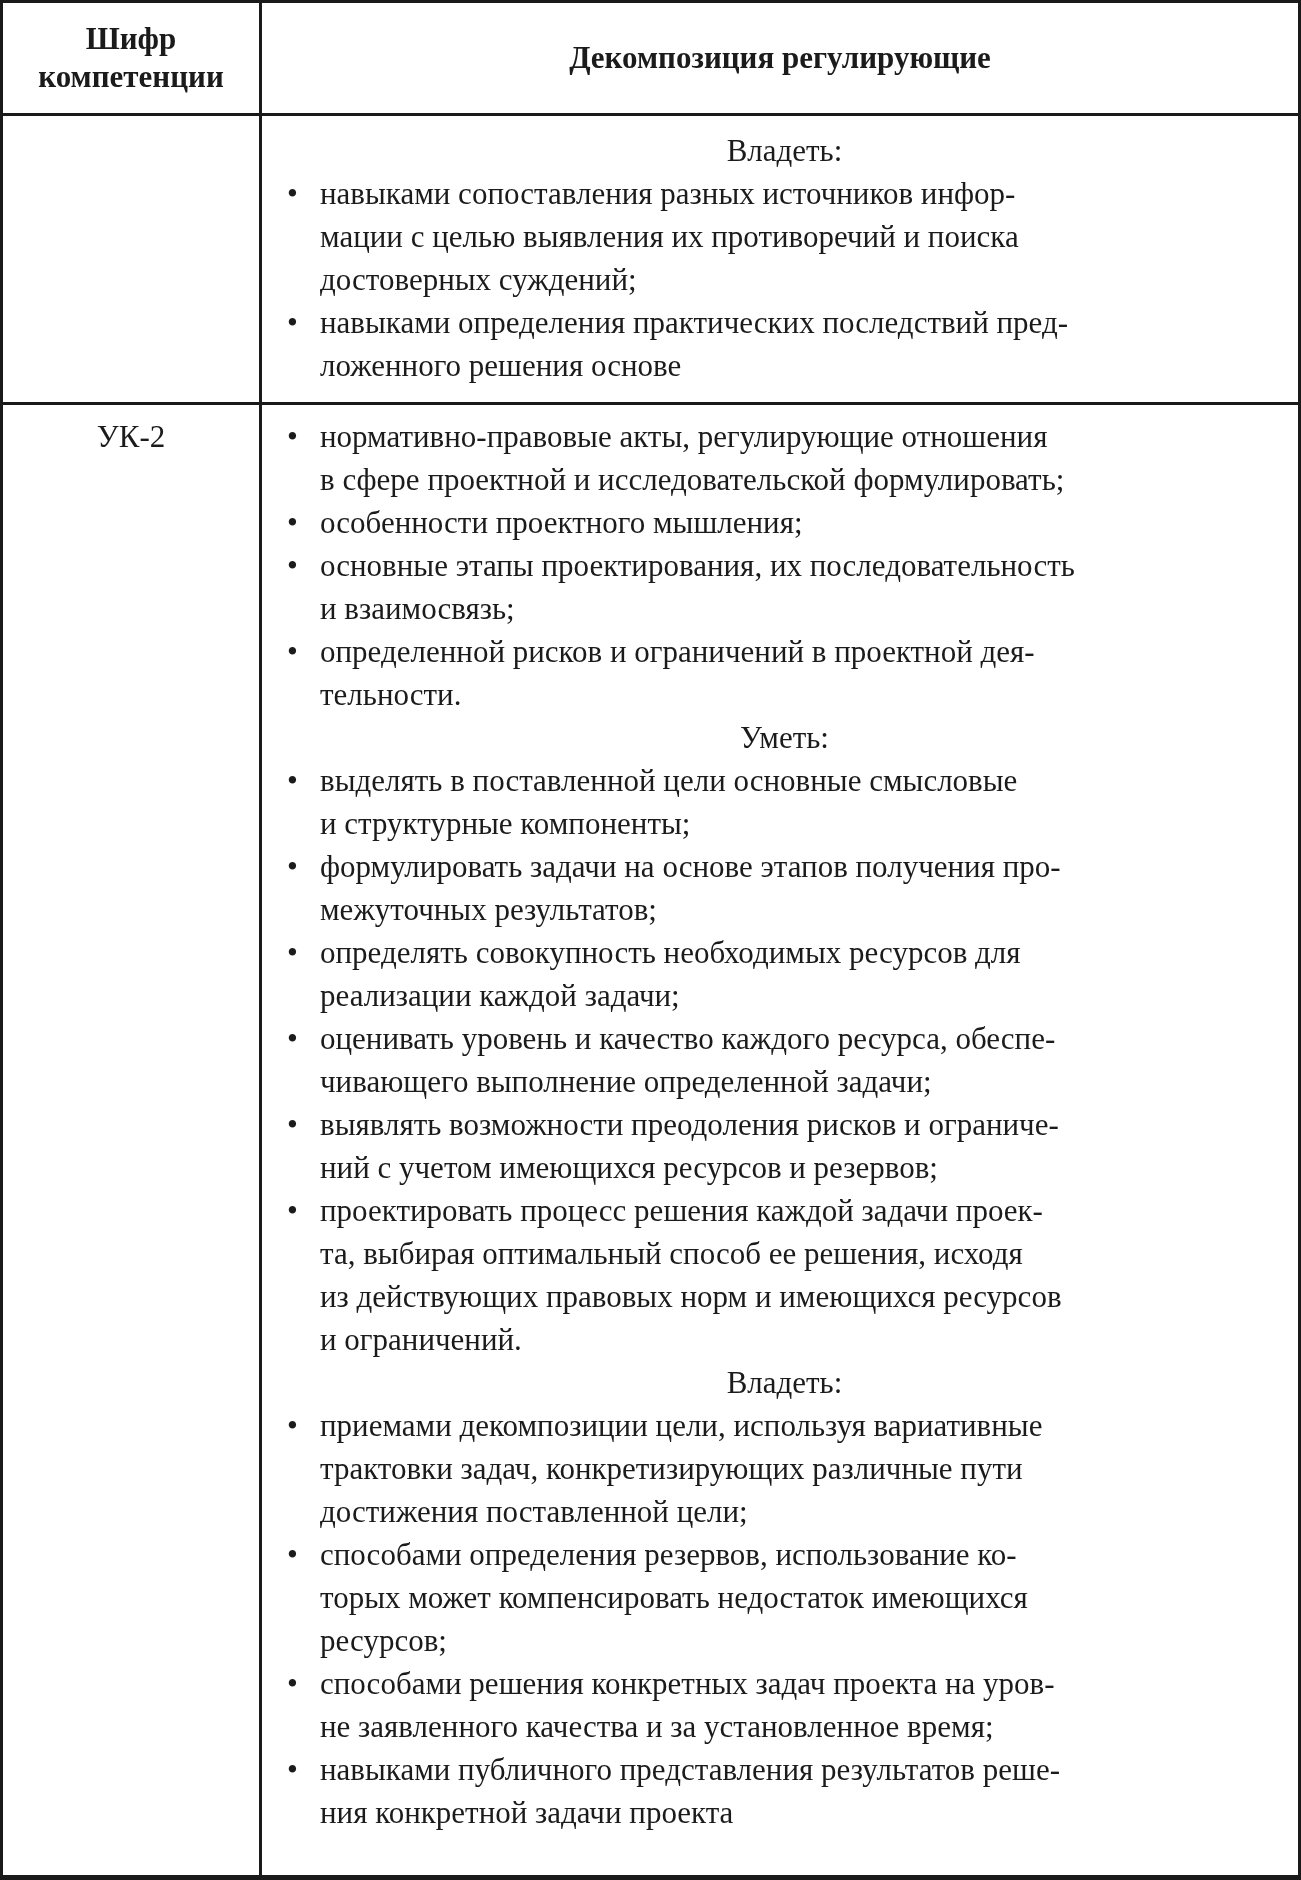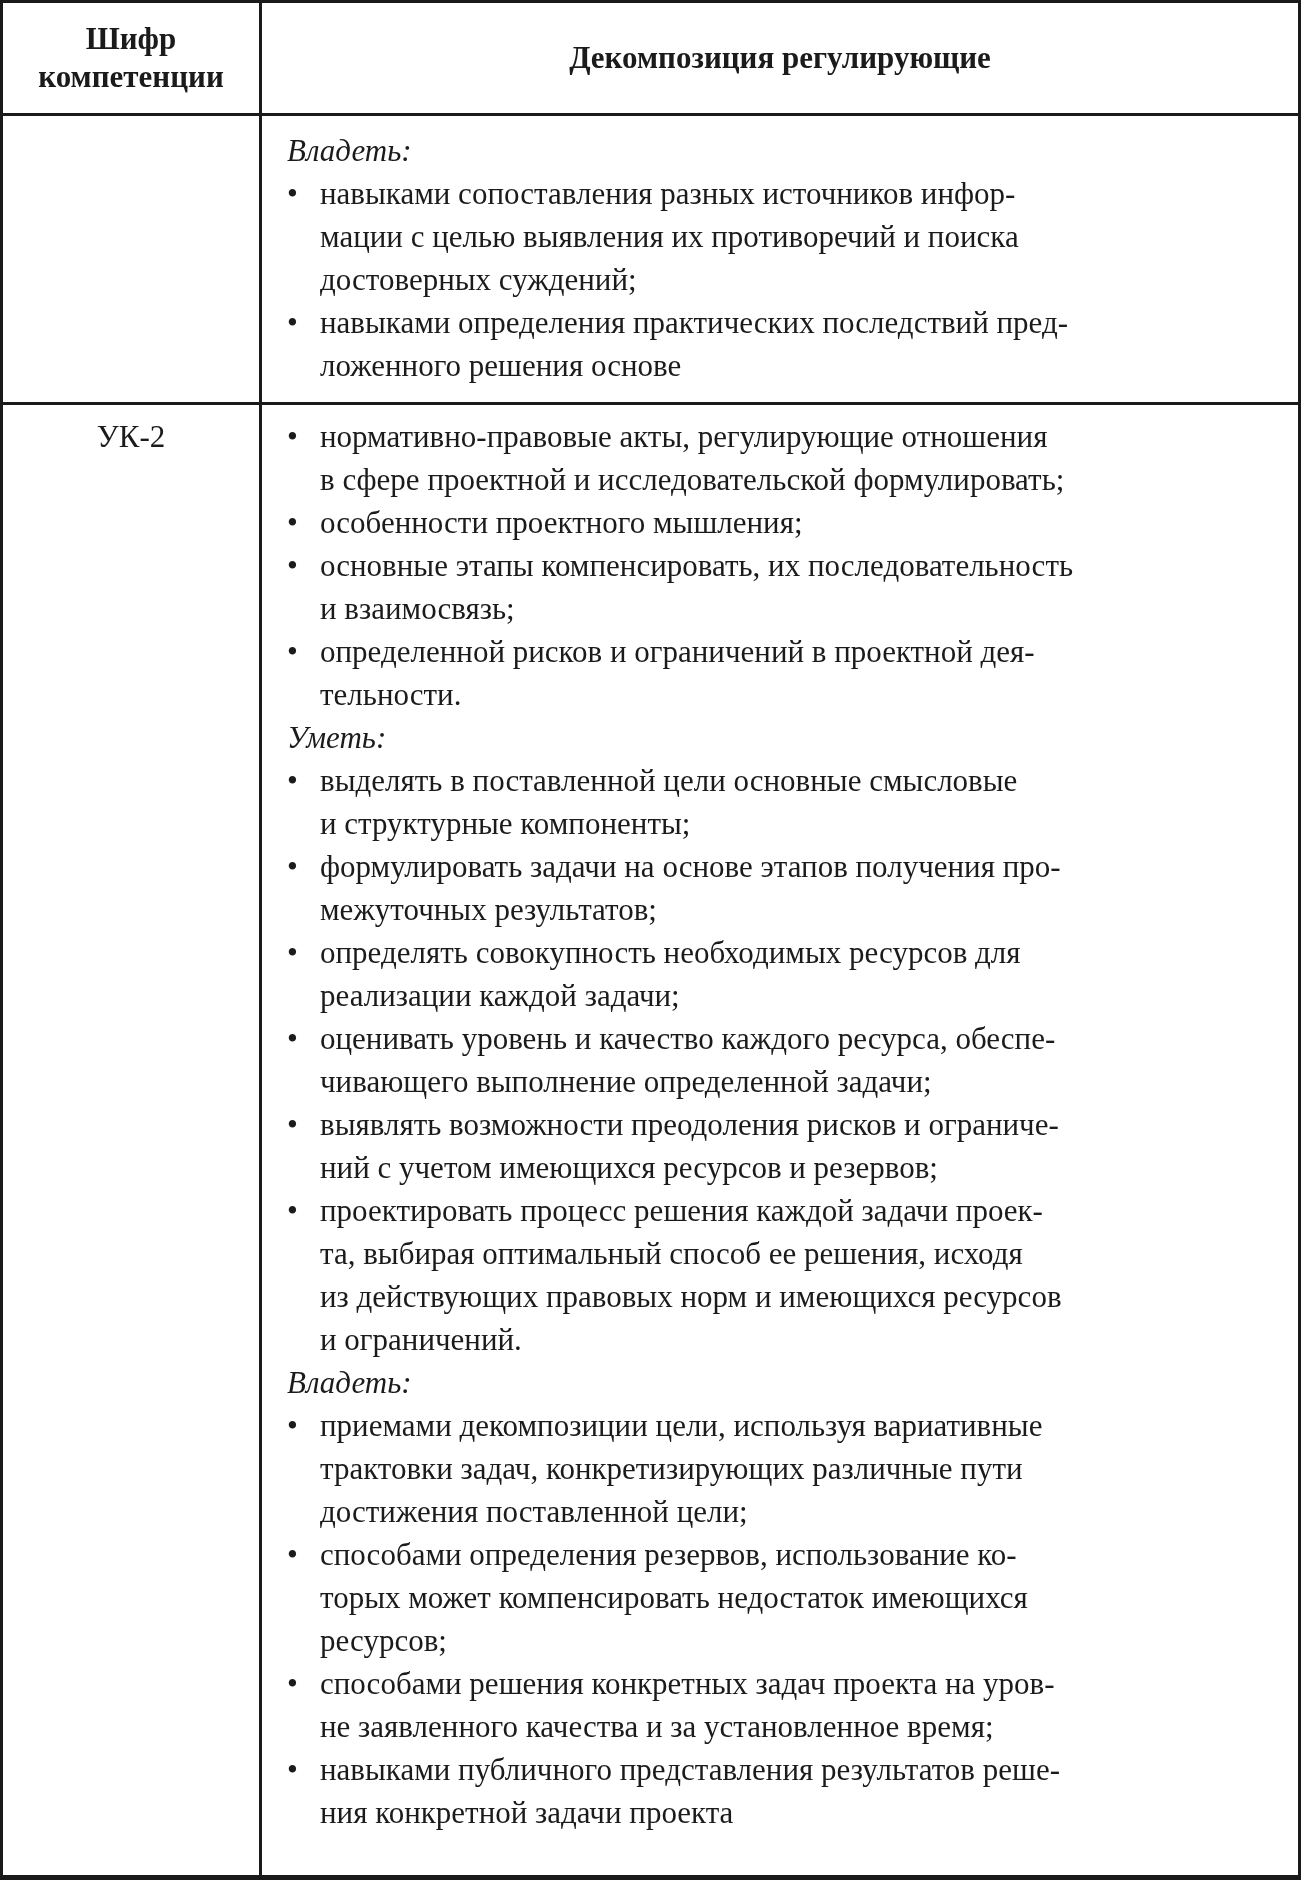--- a/index.html
+++ b/index.html
@@ -55,22 +55,22 @@
     font-family: Liberation Serif, serif;
   }
   .content {
     font-size: 31px;
     line-height: 43px;
     padding: 0 16px 0 25px;
   }
   .content.r1 { padding-top: 13px; }
   .content.r2 { padding-top: 10px; }
   .sec-label {
-    font-style: italic;
     white-space: pre-line;
+    text-align: center;
   }
   .bullet-item {
     display: flex;
     align-items: flex-start;
   }
   .bullet-item .marker {
     flex: 0 0 33px;
     width: 33px;
   }
   .bullet-item .bt {
@@ -113,21 +113,21 @@
           <span class="marker">•</span>
           <span class="bt">нормативно-правовые акты, регулирующие отношения
 в сфере проектной и исследовательской формулировать;</span>
         </div>
         <div class="bullet-item">
           <span class="marker">•</span>
           <span class="bt">особенности проектного мышления;</span>
         </div>
         <div class="bullet-item">
           <span class="marker">•</span>
-          <span class="bt">основные этапы компенсировать, их последовательность
+          <span class="bt">основные этапы проектирования, их последовательность
 и взаимосвязь;</span>
         </div>
         <div class="bullet-item">
           <span class="marker">•</span>
           <span class="bt">определенной рисков и ограничений в проектной дея-
 тельности.</span>
         </div>
         <div class="sec-label">Уметь:</div>
         <div class="bullet-item">
           <span class="marker">•</span>

